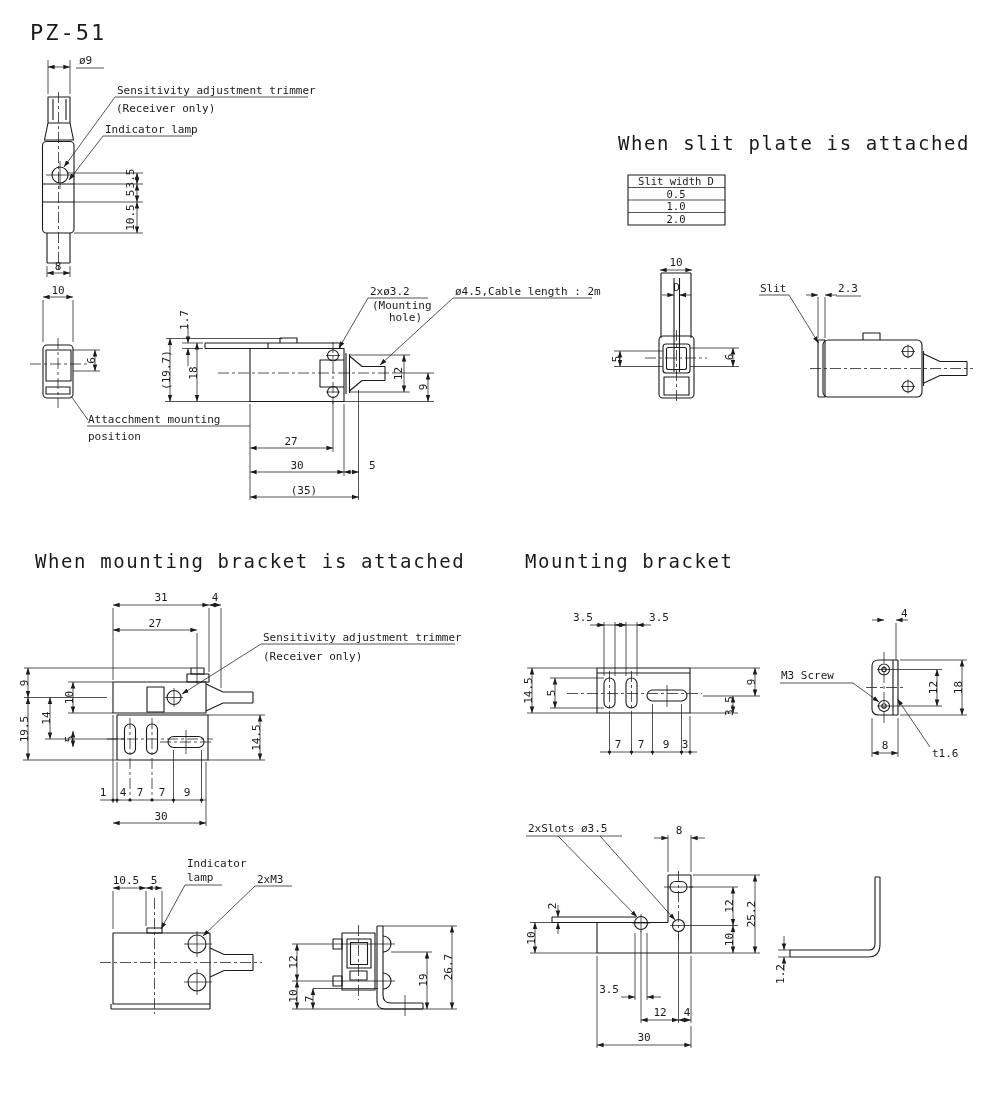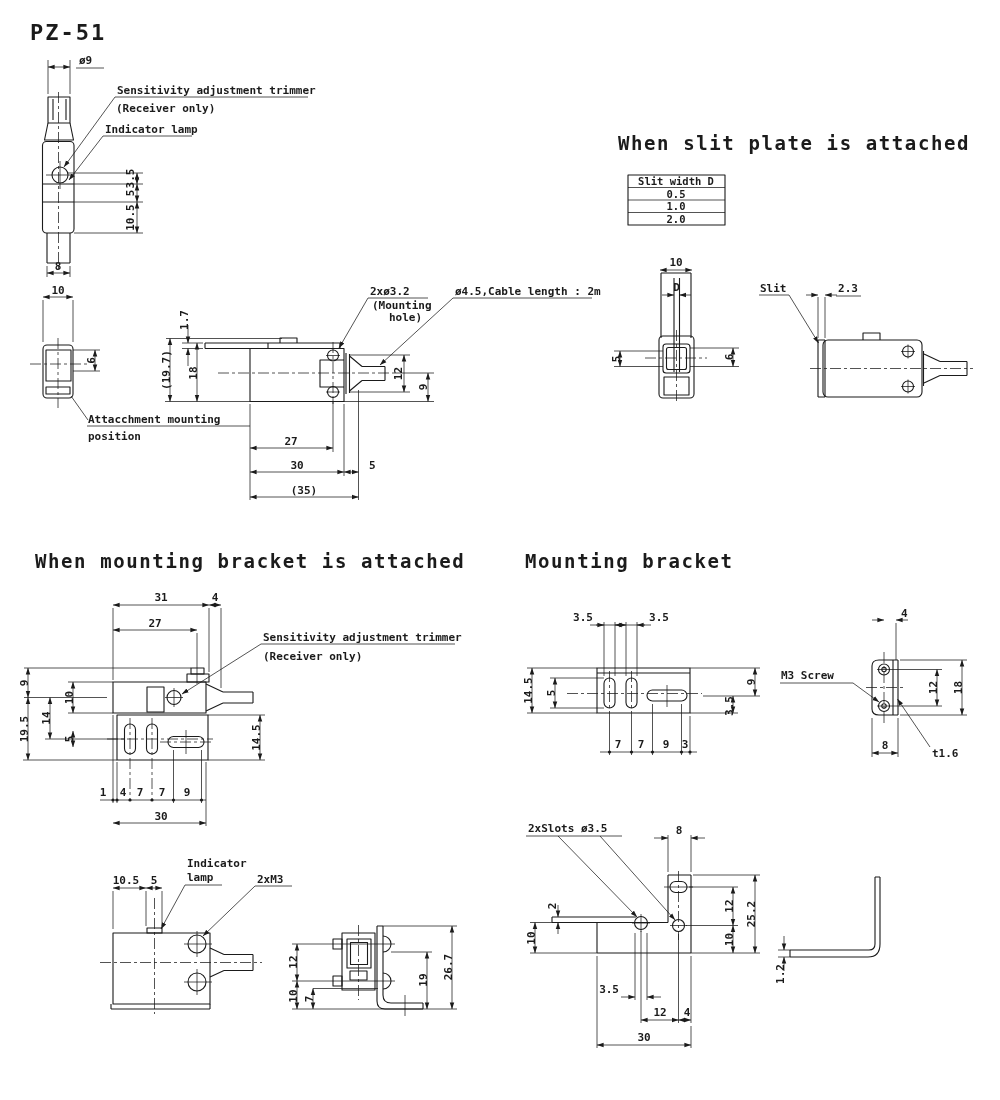--- a/index.html
+++ b/index.html
@@ -1,16 +1,16 @@
 <!DOCTYPE html>
 <html><head>
 <meta charset="utf-8">
 <style>
   html,body{margin:0;padding:0;background:#ffffff;}
-  #stage{position:relative;width:1000px;height:1100px;background:#ffffff;overflow:hidden;font-weight:bold;}
+  #stage{position:relative;width:1000px;height:1100px;background:#ffffff;overflow:hidden;}
   svg{display:block;}
   .s{stroke:#1b1b1b;stroke-width:1.1;fill:none;stroke-linecap:butt;stroke-linejoin:round;}
   .t{stroke:#1b1b1b;stroke-width:0.75;fill:none;}
   .c{stroke:#1b1b1b;stroke-width:0.75;fill:none;stroke-dasharray:11 3 3 3;}
   .dot{fill:#1b1b1b;stroke:none;}
   text{font-family:"DejaVu Sans Mono","Liberation Mono",monospace;fill:#1b1b1b;}
   .tx{font-size:11px;text-anchor:middle;}
   .tl{font-size:11px;text-anchor:start;}
   .te{font-size:11px;text-anchor:end;}
   .hd{font-size:19px;letter-spacing:1.6px;text-anchor:start;}

